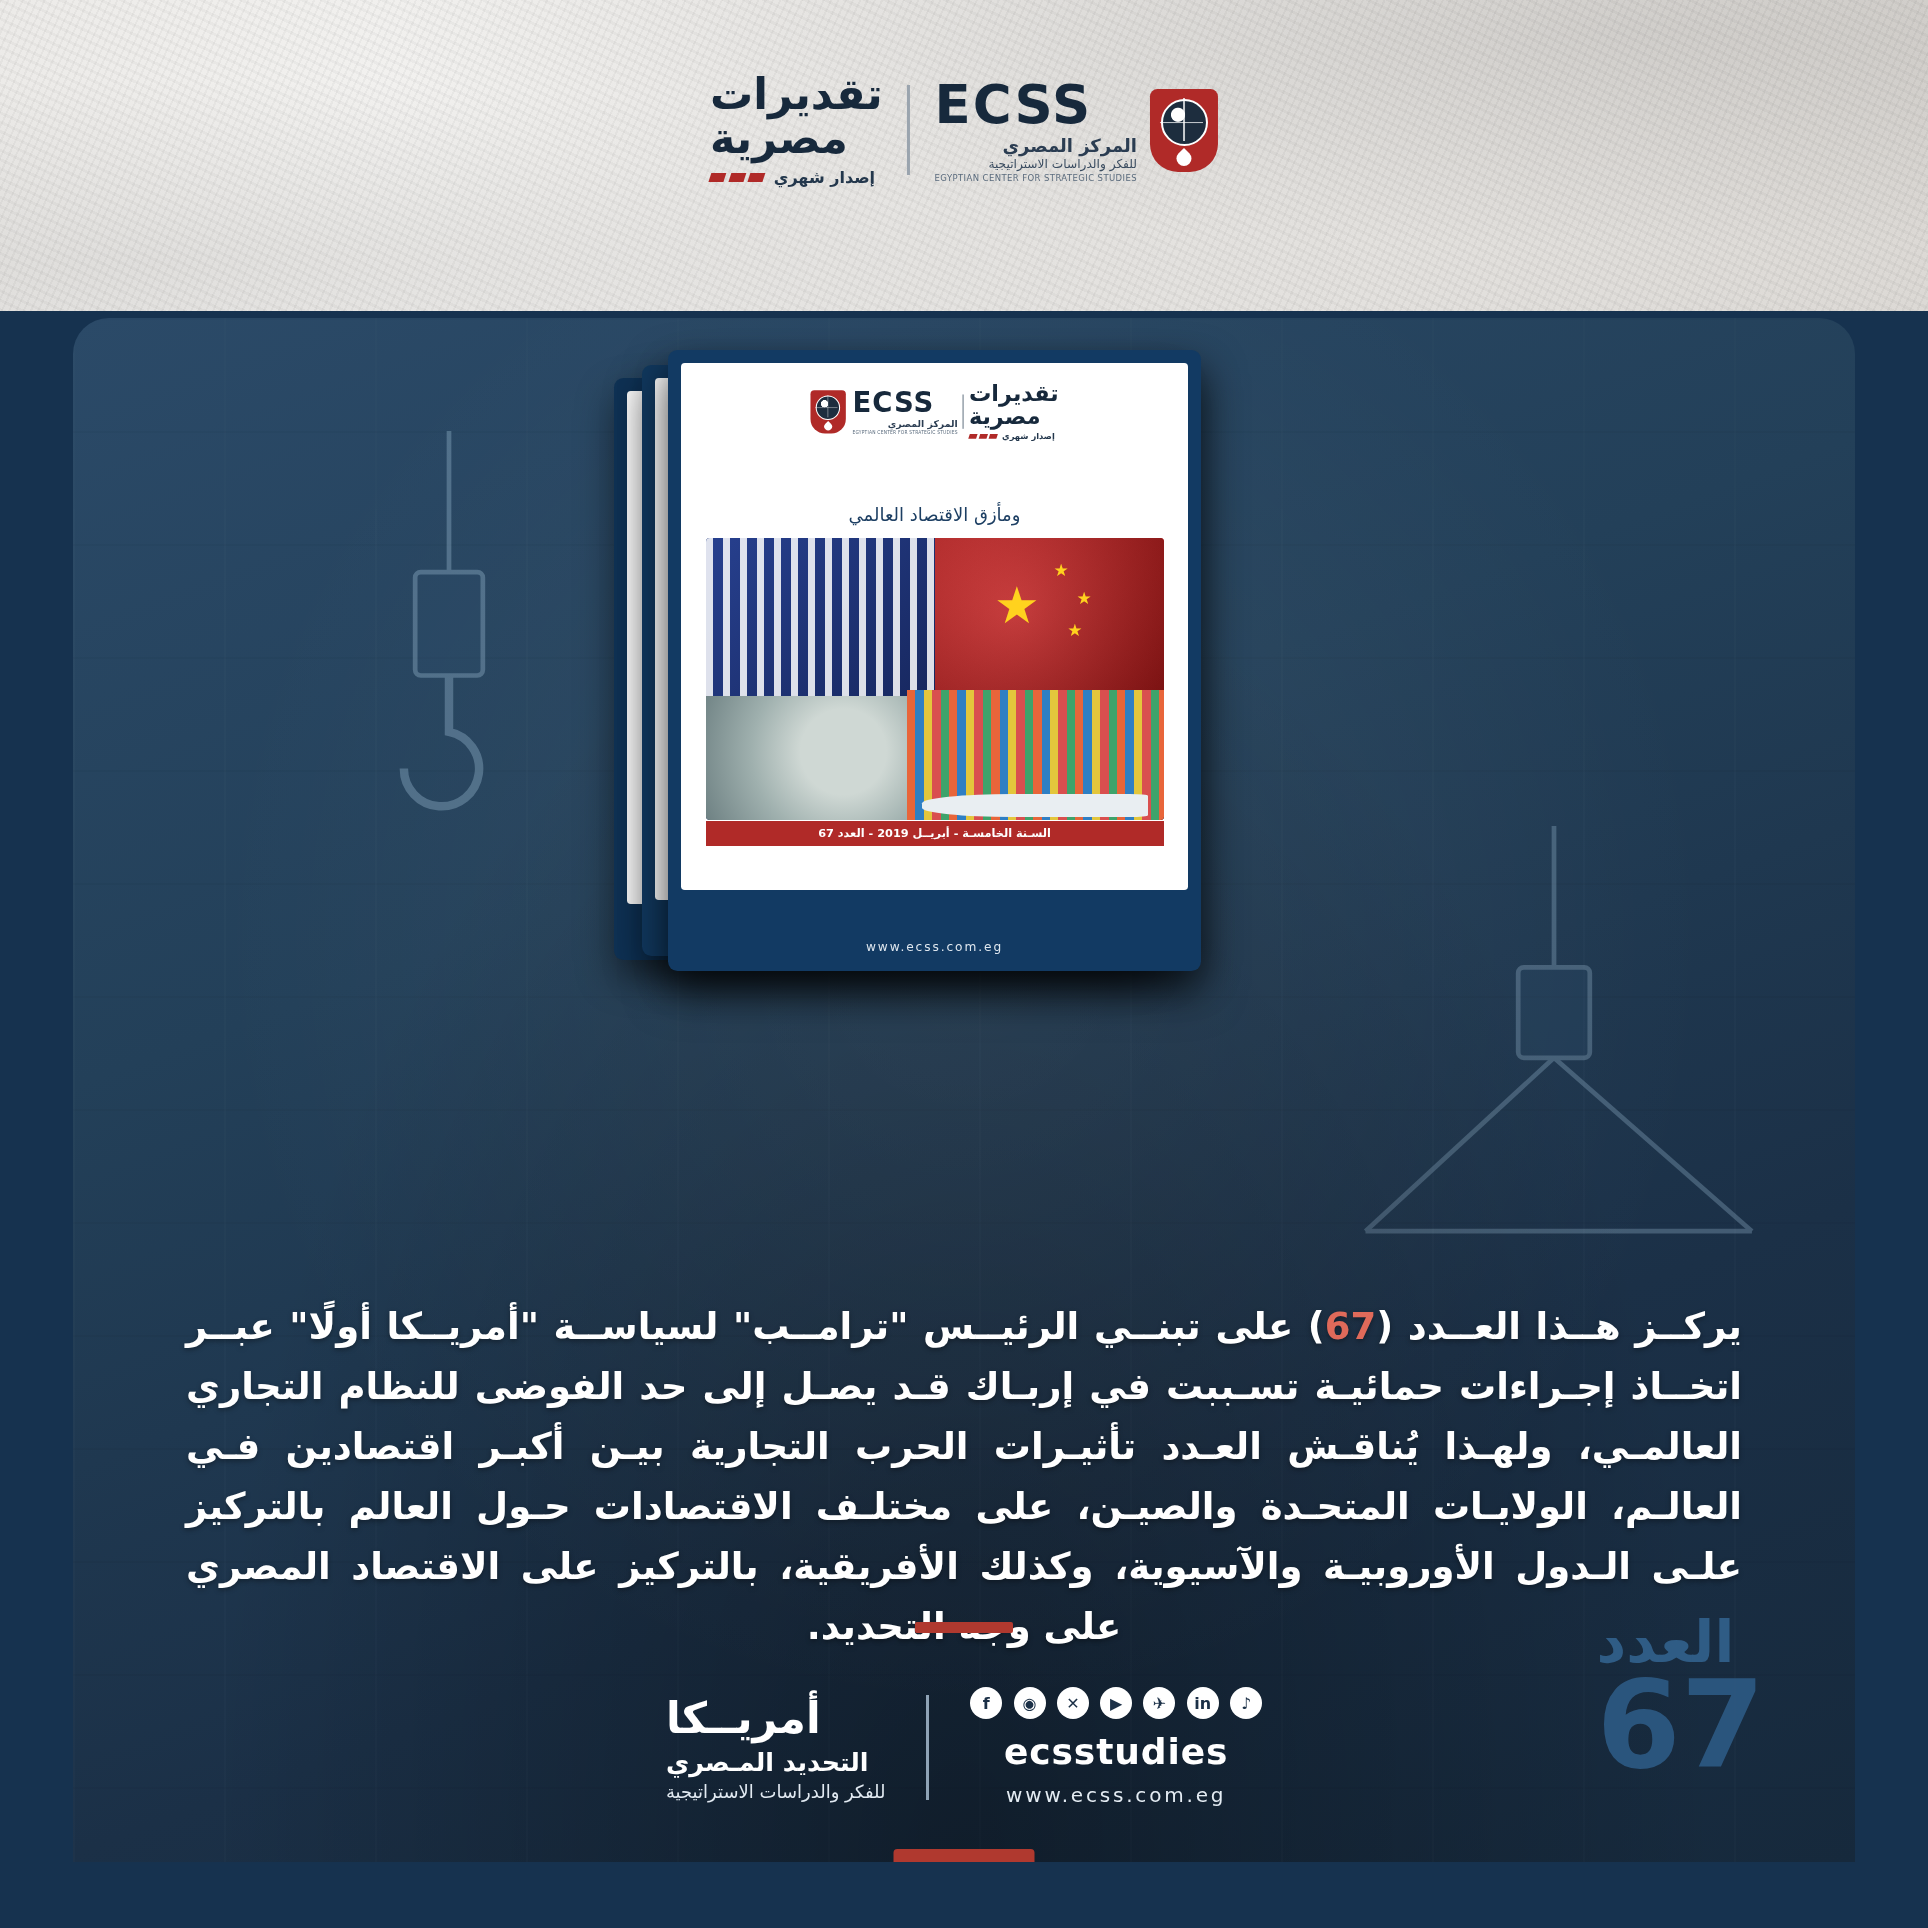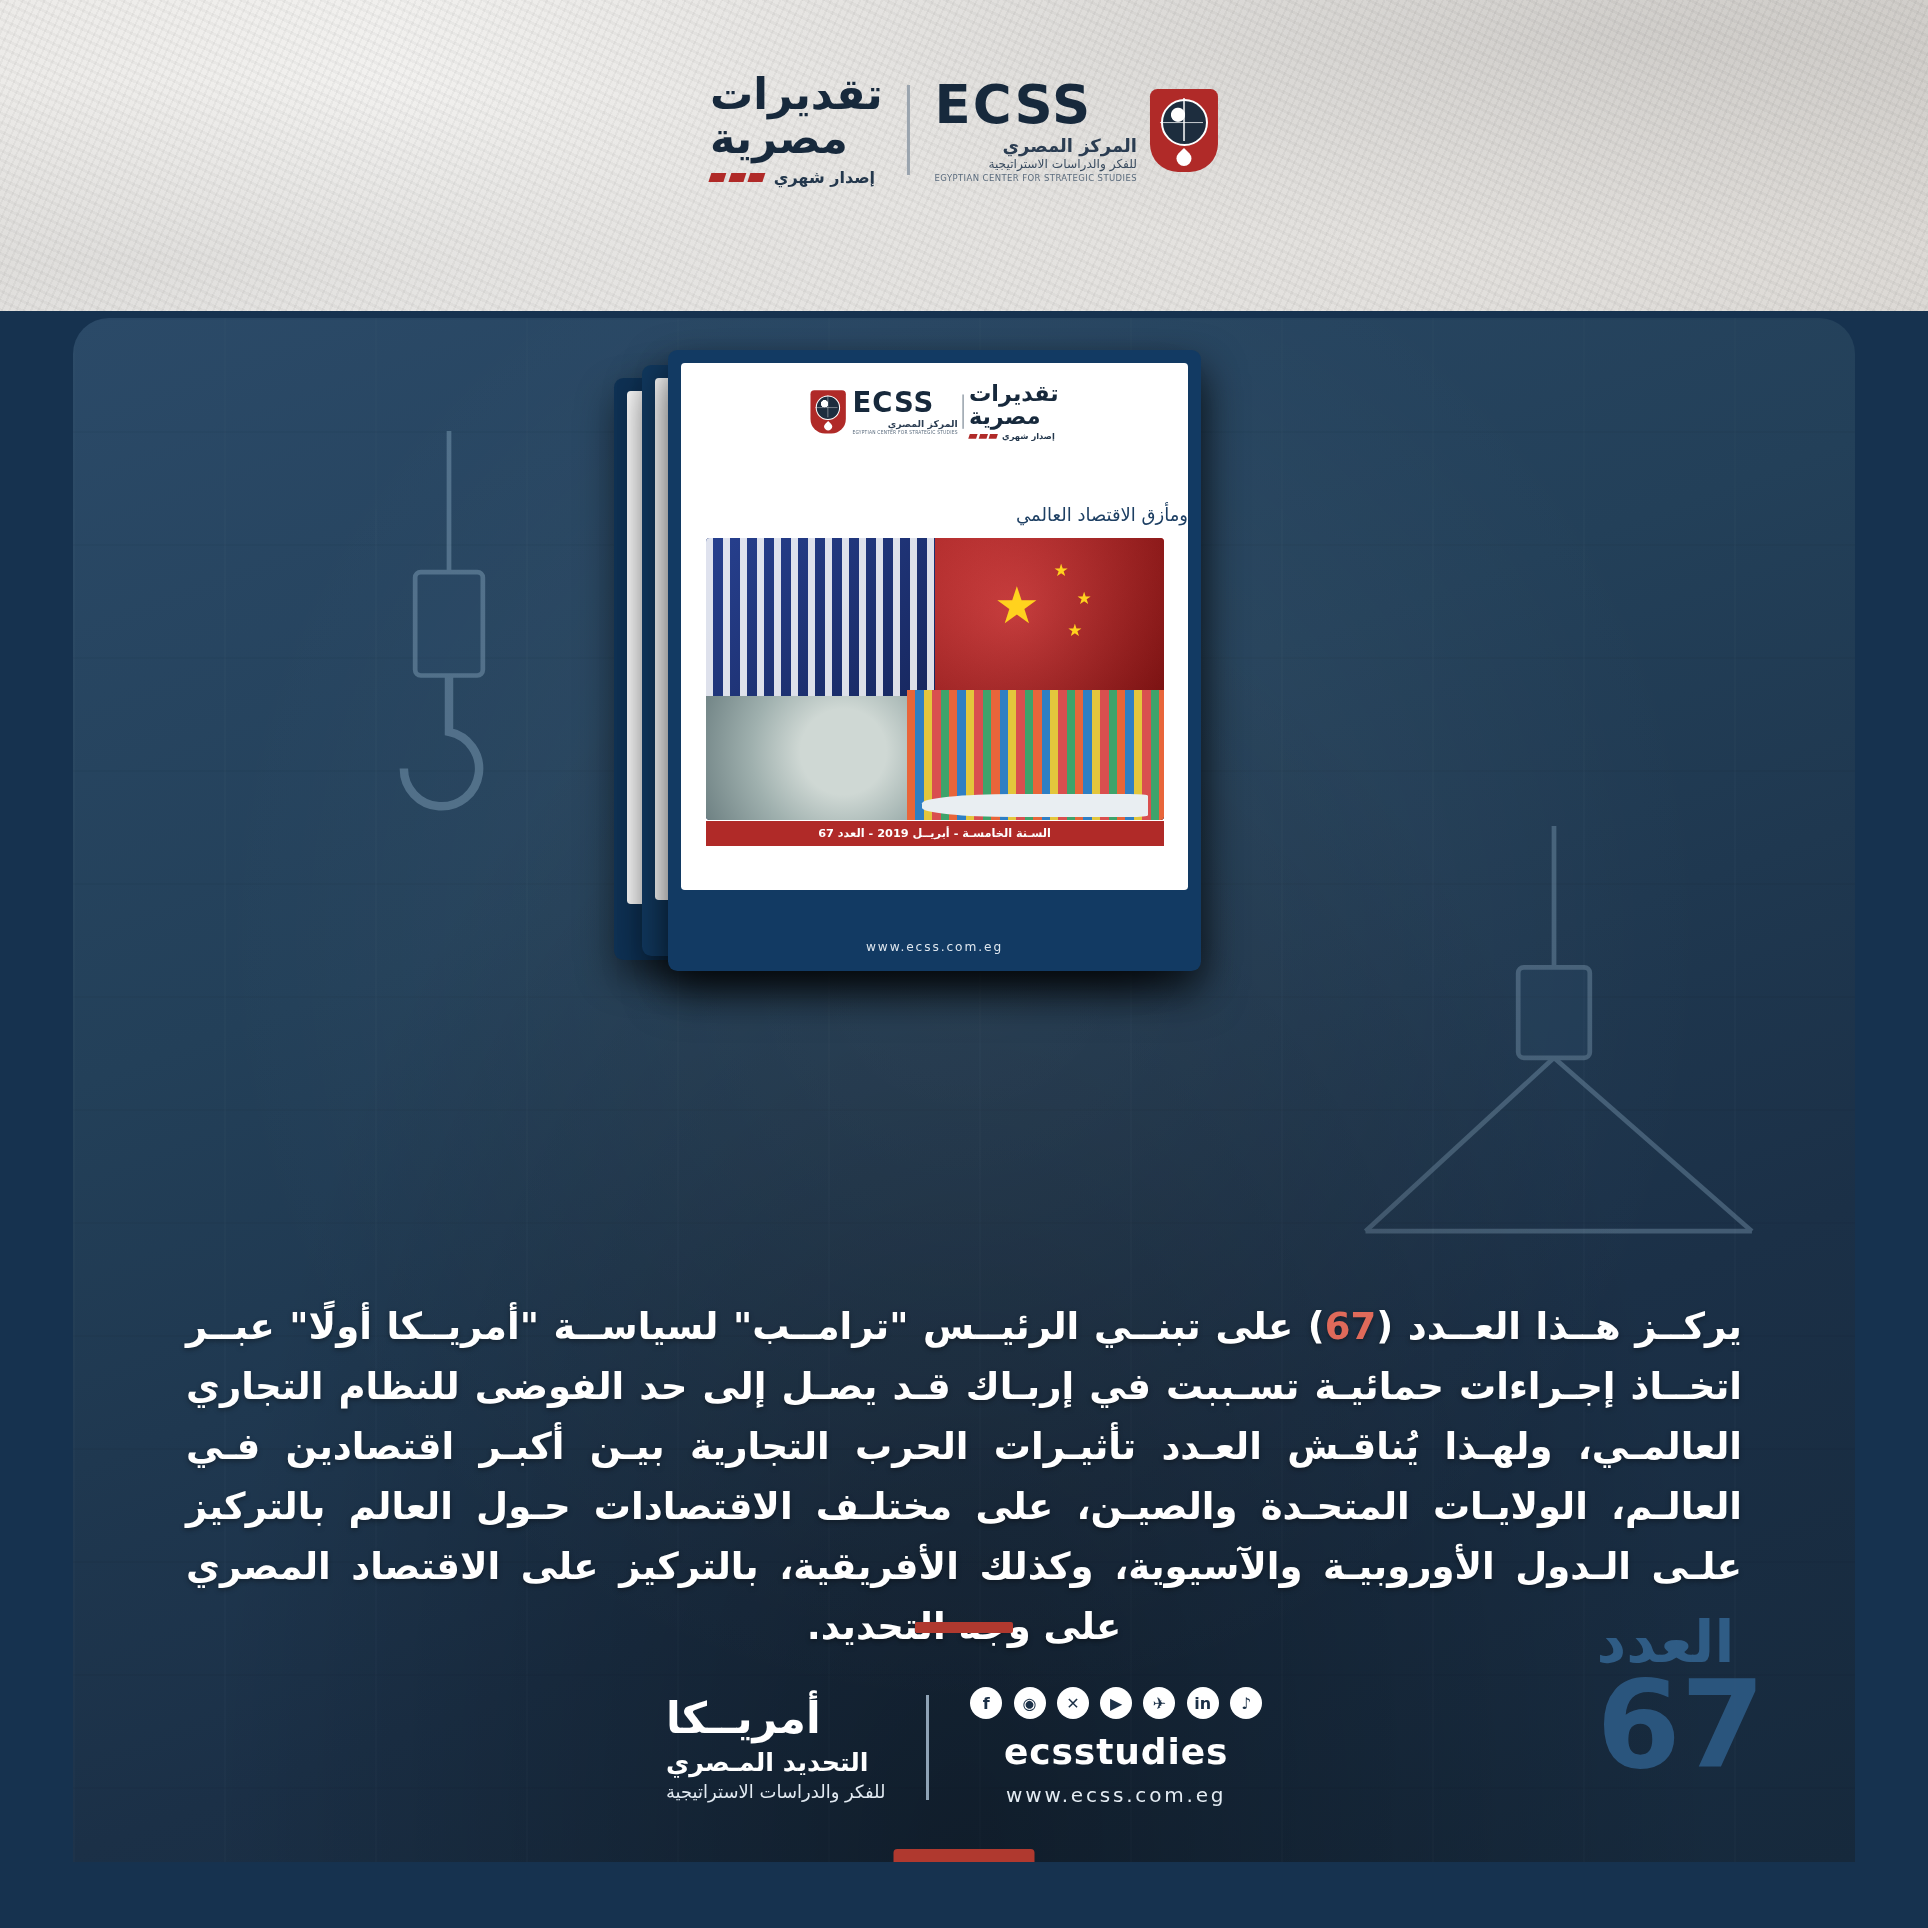--- a/index.html
+++ b/index.html
@@ -114,21 +114,21 @@
   }
   .cf-white{
     position:absolute;left:13px;top:13px;right:13px;height:527px;background:#fff;border-radius:3.8px;overflow:hidden;
   }
   .cf-logo{display:flex;align-items:center;gap:9.4px;direction:ltr;margin:19px 0 0 0;justify-content:center;transform:scale(.52);transform-origin:center top;}
   .cf-title{
     text-align:center;margin-top:-21px;color:#16345a;font-weight:bold;
     font-size:28px;direction:rtl;
   }
   .cf-sub{
-    text-align:right;margin-top:7.5px;color:#1d3f63;font-size:18px;direction:rtl;
+    text-align:center;margin-top:7.5px;color:#1d3f63;font-size:18px;direction:rtl;
   }
   .cf-art{
     position:absolute;left:24.5px;right:24.5px;top:175px;height:282px;border-radius:3.8px;overflow:hidden;
     background:linear-gradient(90deg,#1d2f63 0 48%, #c62323 48% 100%);
   }
   .art-us{
     position:absolute;left:0;top:0;width:52%;height:60%;
     background:
       repeating-linear-gradient(90deg, rgba(255,255,255,.85) 0 6.6px, rgba(255,255,255,0) 6.6px 17px) 0 0/100% 100%,
       linear-gradient(135deg,#27408f,#16265c);

